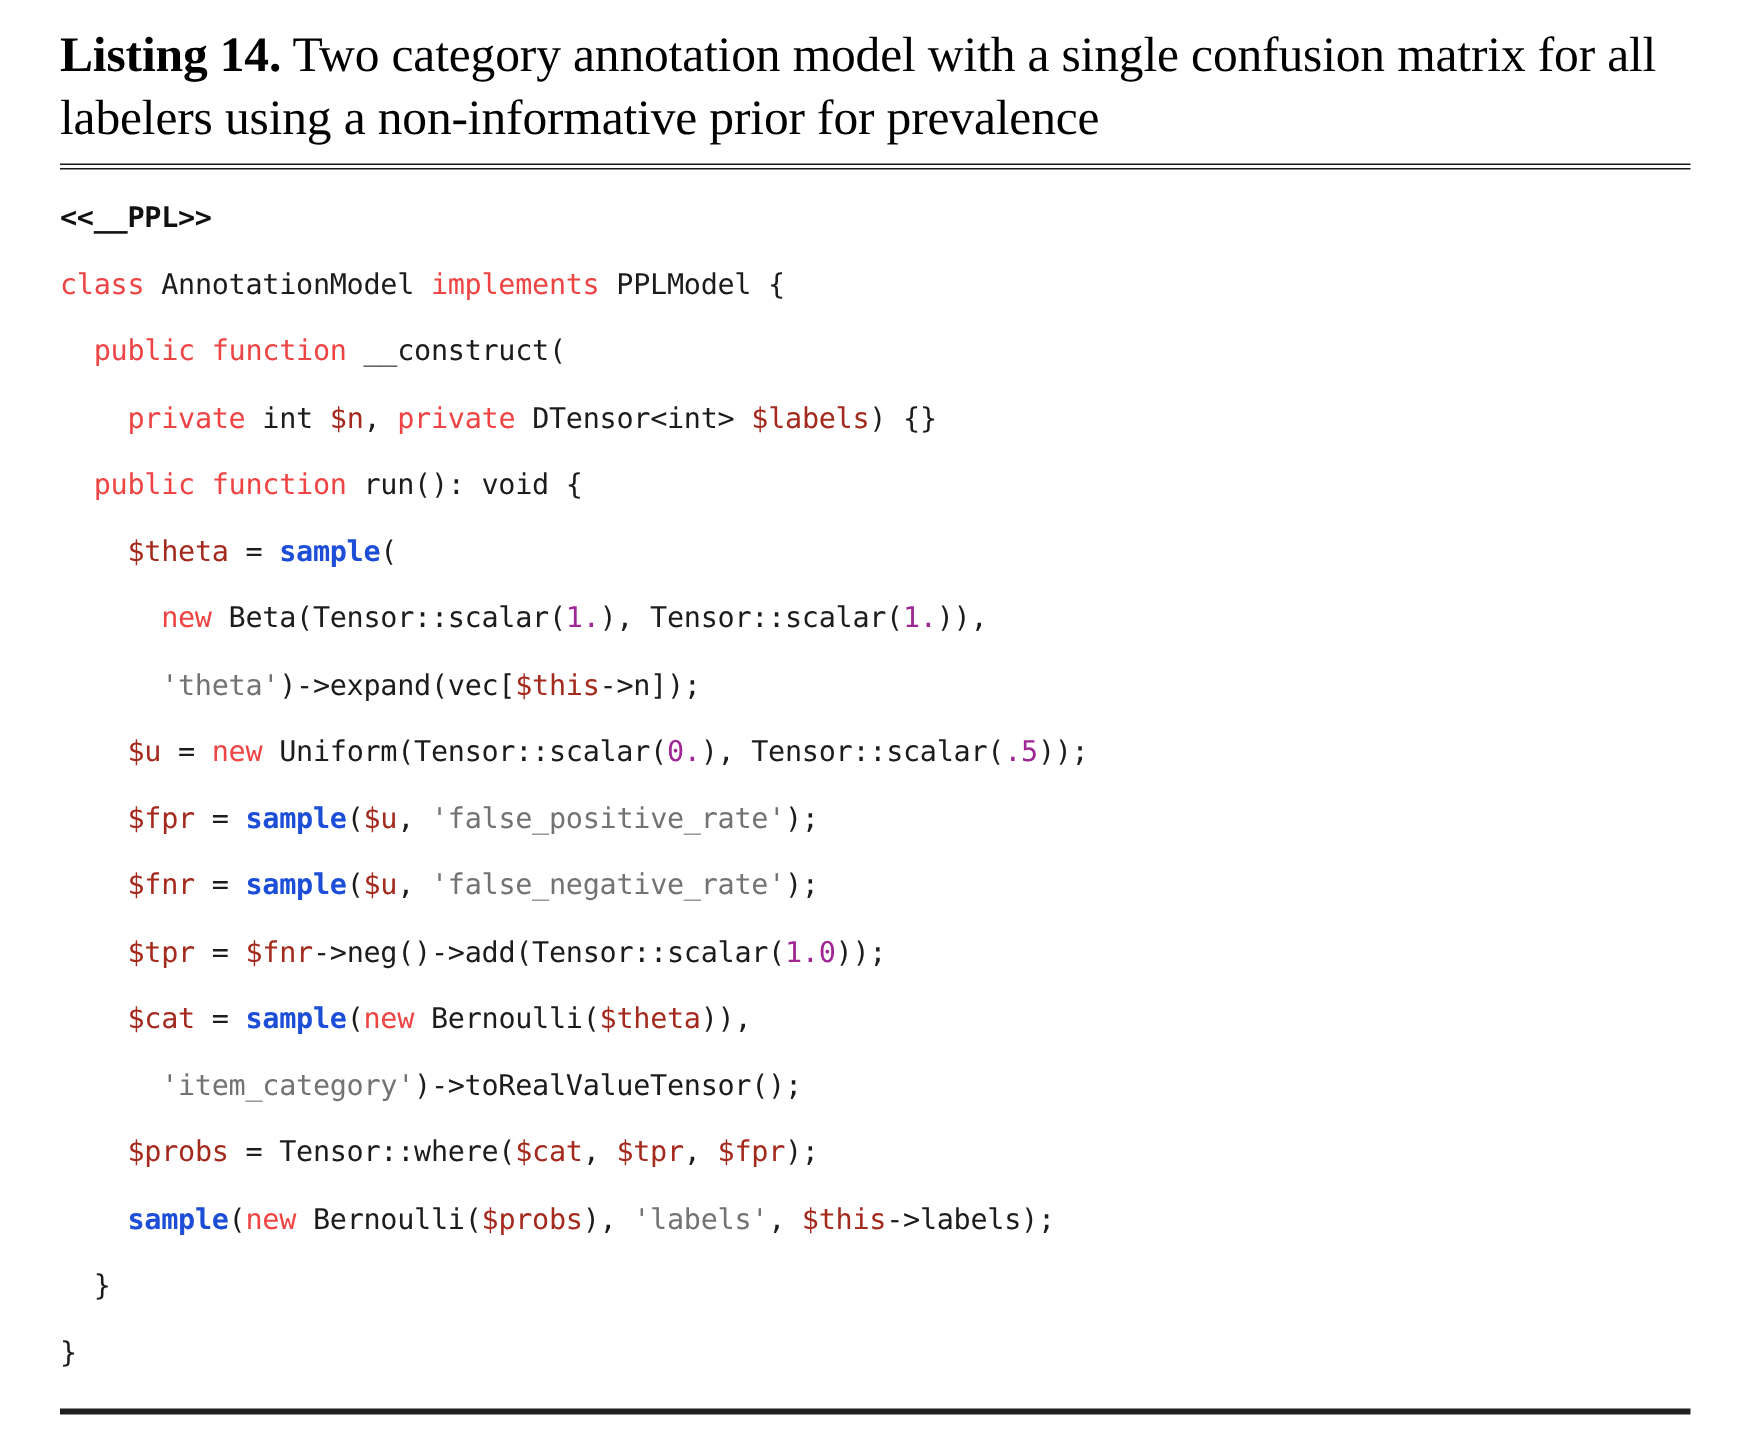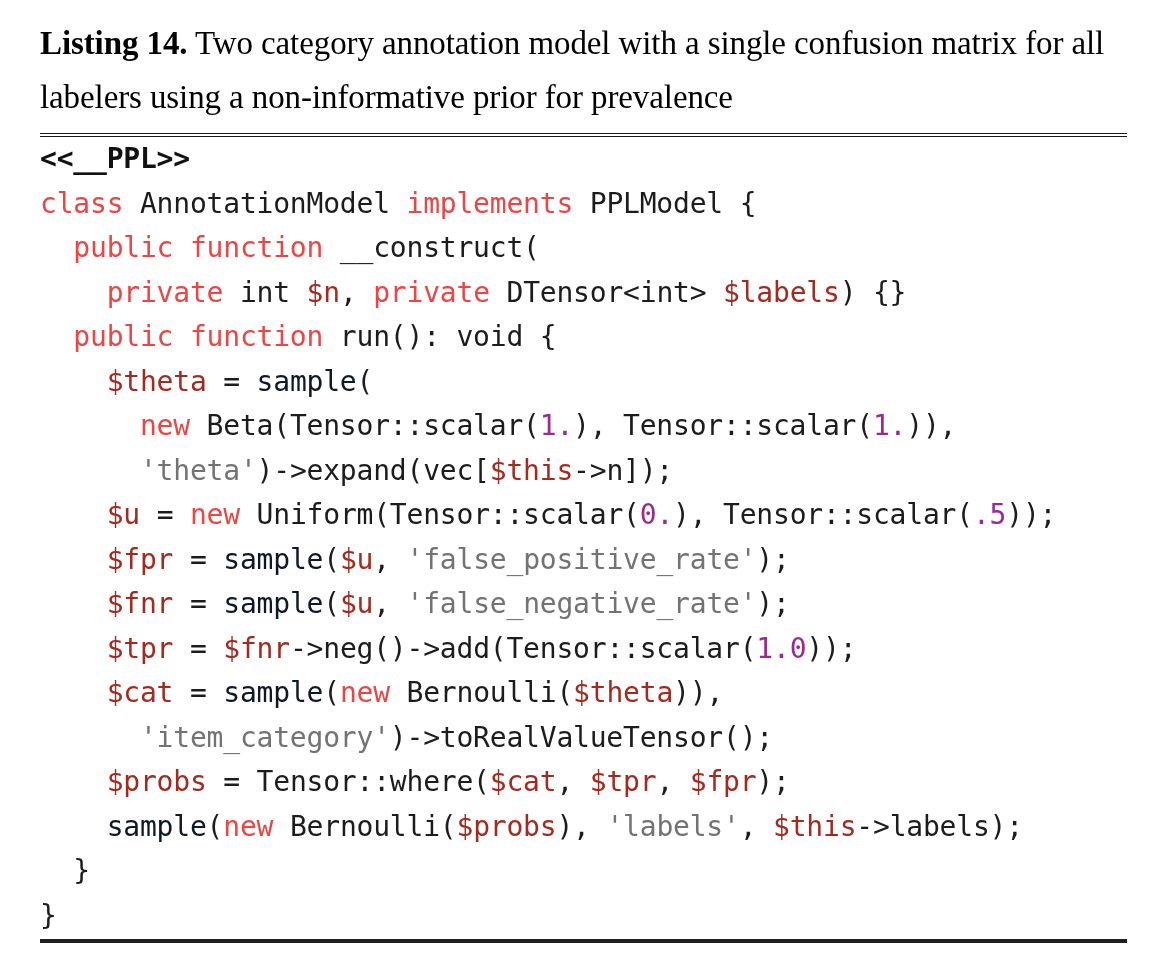--- a/index.html
+++ b/index.html
@@ -18,55 +18,56 @@
     left: 0;
     top: 0;
     width: 1167px;
     height: 968px;
     box-sizing: border-box;
     padding: 0 40px;
   }
   .caption {
     font-family: "Liberation Serif", serif;
     font-size: 33px;
-    line-height: 54px;
+    line-height: 42px;
     color: #000000;
     letter-spacing: -0.1px;
     padding-top: 16px;
     width: 1090px;
   }
   .caption-label {
     font-weight: bold;
   }
   .rule-top {
     margin-top: 9px;
     width: 1087px;
     height: 4px;
     border-top: 1.6px solid #1a1a1a;
     border-bottom: 1.6px solid #1a1a1a;
     box-sizing: border-box;
   }
   .code {
     font-family: "DejaVu Sans Mono", "Liberation Mono", monospace;
-    font-size: 28px;
+    font-size: 19px;
     line-height: 44.5px;
     letter-spacing: -0.2px;
     color: #1c1c1c;
+    margin-top: 10px;
     white-space: pre;
   }
   .code-line {
     white-space: pre;
     height: 44.5px;
   }
   .tok-plain { color: #1c1c1c; }
   .tok-kw    { color: #ef4444; }
   .tok-var   { color: #a52a1e; }
   .tok-str   { color: #737373; }
   .tok-num   { color: #9e2795; }
-  .tok-fn    { color: #0f172a; font-weight: normal; }
+  .tok-fn    { color: #1d4ed8; font-weight: bold; }
   .tok-attr  { color: #111111; font-weight: bold; }
   .rule-bottom {
     position: absolute;
     left: 40px;
     top: 939px;
     width: 1087px;
     height: 0;
     border-top: 4px solid #1f1f1f;
   }
 </style>

